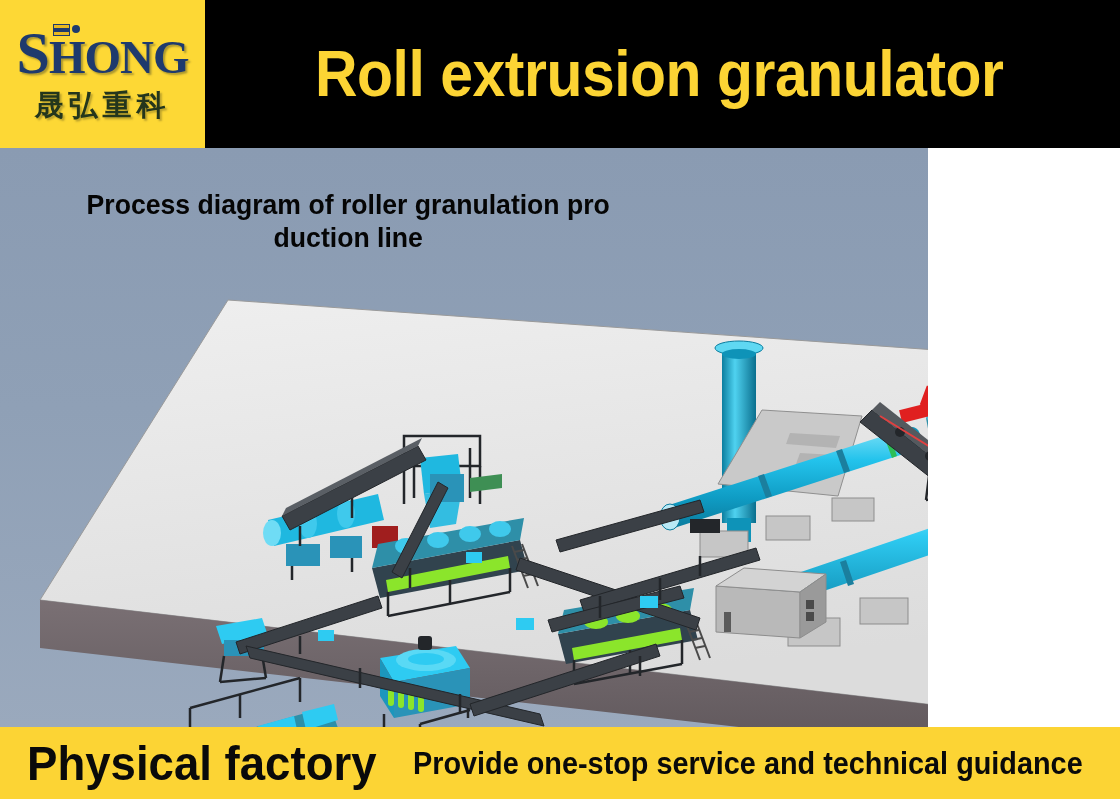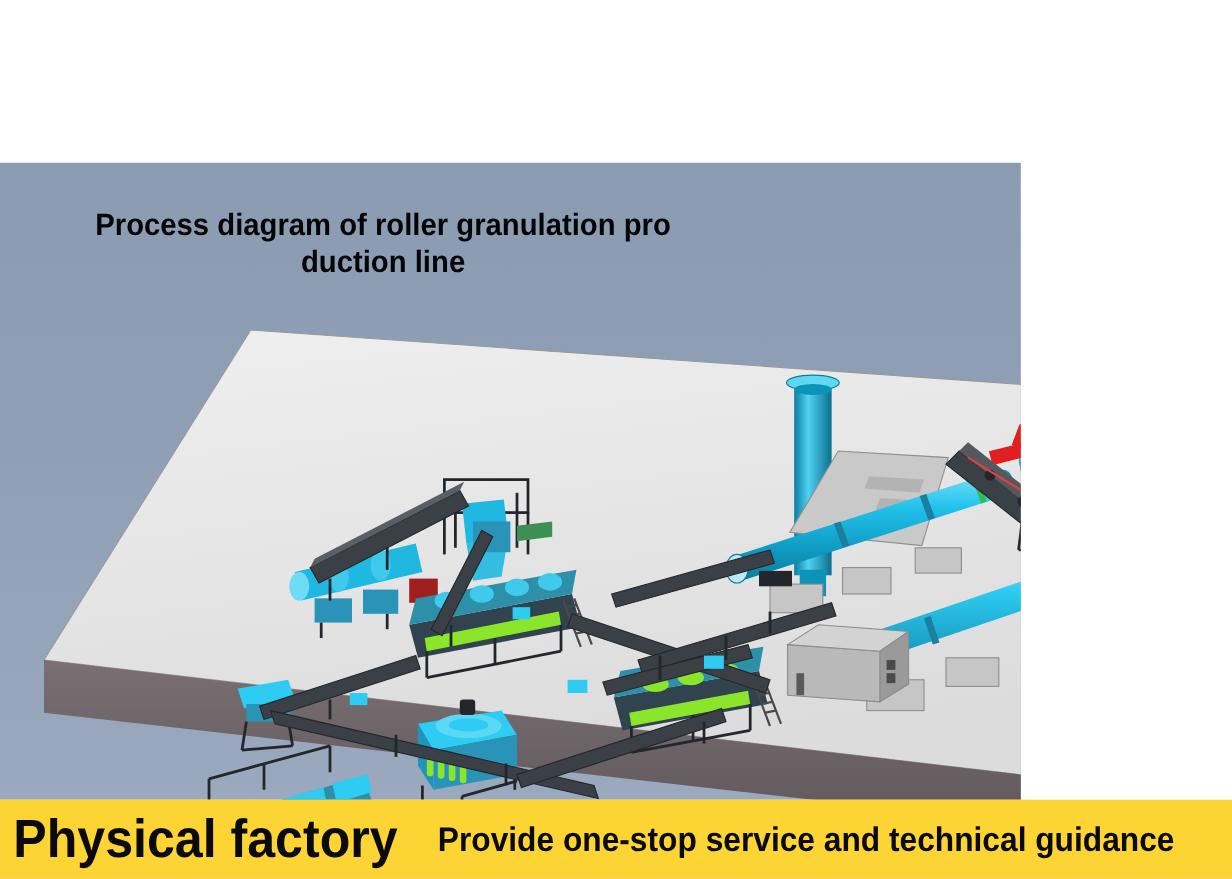--- a/index.html
+++ b/index.html
@@ -28,33 +28,48 @@
   .scene{position:absolute;left:0;top:148px;width:928px;height:579px;overflow:hidden;
          background:linear-gradient(#8a9bb2 0%,#8fa0b6 45%,#9aa9bd 100%);}
   .scene-caption{position:absolute;left:30px;top:40px;width:670px;text-align:center;color:#050505;
                  font-family:"Liberation Sans Narrow","Liberation Sans",sans-serif;font-weight:bold;
                  font-size:28px;line-height:1.18;transform:scaleX(.95);transform-origin:left center;}
 
   svg.render{position:absolute;left:0;top:0;width:1120px;height:579px;}
 
   
   .footer{position:absolute;left:0;top:727px;width:1120px;height:72px;background:#FCD434;
-          display:flex;align-items:center;padding-left:12px;box-sizing:border-box;}
+          display:flex;align-items:center;padding-left:27px;box-sizing:border-box;}
   .footer-main{color:#0a0a0a;font-family:"Liberation Sans Narrow","Liberation Sans",sans-serif;
                font-weight:bold;font-size:49px;line-height:1;transform:scaleX(.93);transform-origin:left center;
                white-space:nowrap;}
   .footer-sub{color:#0a0a0a;font-family:"Liberation Sans Narrow","Liberation Sans",sans-serif;
               font-weight:bold;font-size:31px;line-height:1;margin-left:10px;transform:scaleX(.93);
               transform-origin:left center;white-space:nowrap;}
 </style>
 </head>
 <body>
 
 <div class="page">
 
+  <div class="header">
+
+    <div class="logo-panel">
+      <div class="logo-mark">
+        <div class="logo-flag"></div>
+        <div class="logo-dot"></div>
+        <div class="logo-word"><span class="big">S</span><span>HONG</span></div>
+      </div>
+      <div class="logo-cn">晟弘重科</div>
+    </div>
+
+    <div class="header-title-wrap">
+      <div class="header-title">Roll extrusion granulator</div>
+    </div>
+  </div>
 
   <div class="scene">
 
     <svg class="render" viewBox="0 0 1120 579">
       <defs>
         <linearGradient id="gDrum" x1="0" y1="0" x2="0" y2="1">
           <stop offset="0%" stop-color="#7FE1F7"></stop>
             <stop offset="32%" stop-color="#23C3EC"></stop>
           <stop offset="70%" stop-color="#0F9CC4"></stop>
             <stop offset="100%" stop-color="#0B7C9E"></stop>

